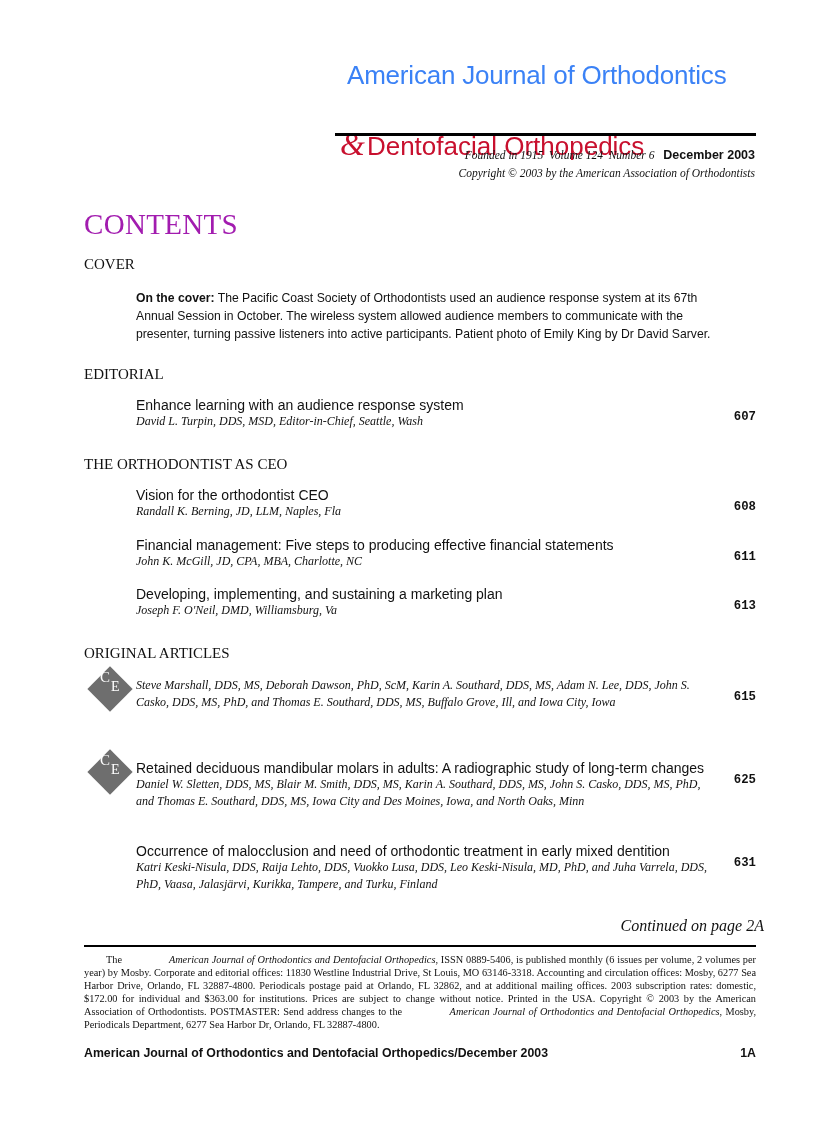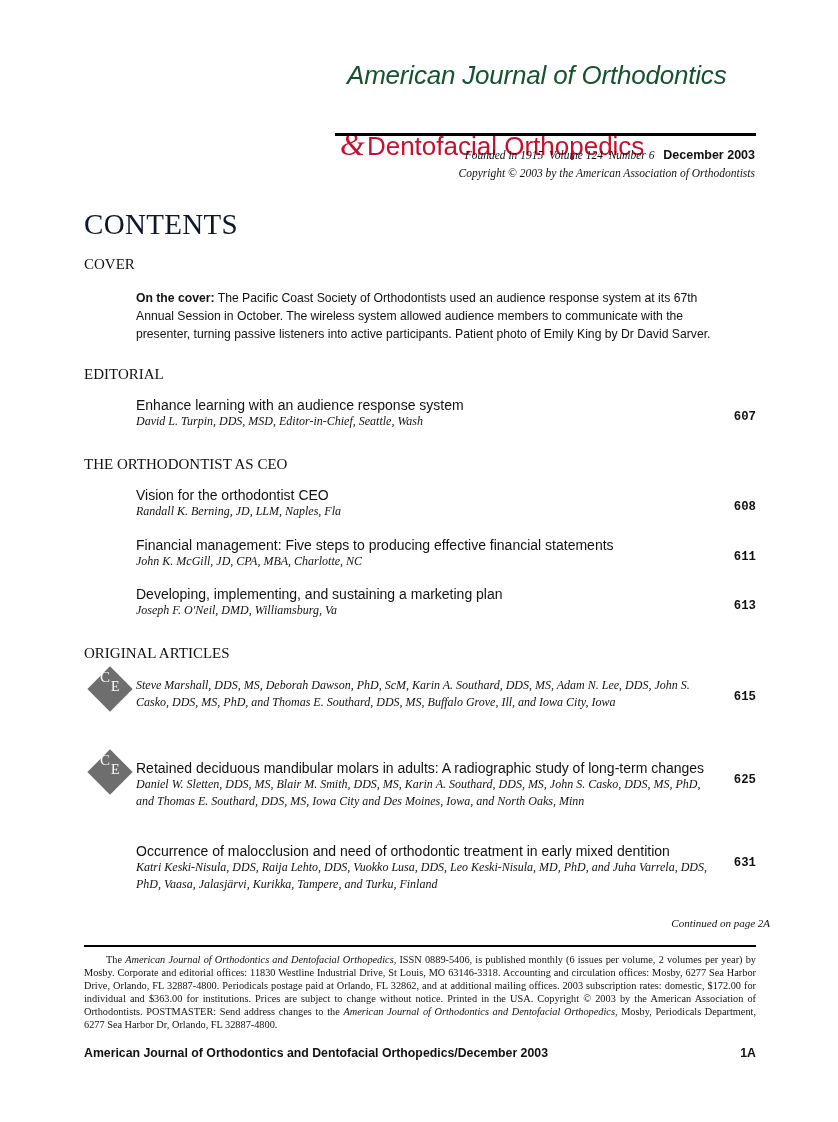--- a/index.html
+++ b/index.html
@@ -2,41 +2,41 @@
 <html><head>
   <meta charset="utf-8">
   <style>
     * { margin: 0; padding: 0; box-sizing: border-box; }
     html, body { width: 838px; height: 1122px; background: #ffffff; overflow: hidden; }
     body { position: relative; color: #111; }
 
     .masthead { position: absolute; left: 335px; top: 60px; width: 420px; }
     .masthead .line1 {
       font-family: "Liberation Sans", sans-serif;
-      font-size: 26px; color: #14532d; letter-spacing: -0.2px; line-height: 30px;
-      white-space: nowrap; position: absolute; left: 12px; top: 0; font-style: italic;
+      font-size: 26px; color: #3b82f6; letter-spacing: -0.2px; line-height: 30px;
+      white-space: nowrap; position: absolute; left: 12px; top: 0;
     }
     .masthead .line2 {
       font-family: "Liberation Sans", sans-serif;
       font-size: 26px; color: #c8102e; line-height: 30px;
       white-space: nowrap; position: absolute; left: 5px; top: 33px; margin-top: 36px;
     }
     .masthead .amp {
       font-family: "Liberation Serif", serif; font-style: italic;
       font-size: 32px; margin-right: 2px;
     }
     .masthead-rule { position: absolute; left: 335px; top: 133px; width: 421px; height: 3px; background: #000; }
 
     .issue-info { position: absolute; right: 83px; top: 146px; text-align: right; }
     .issue-info .line { font-family: "Liberation Serif", serif; font-style: italic; font-size: 11.5px; line-height: 18px; white-space: nowrap; }
     .issue-info .date { font-family: "Liberation Sans", sans-serif; font-style: normal; font-weight: bold; font-size: 12.5px; margin-left: 6px; }
 
     .contents-title {
       position: absolute; left: 84px; top: 208px;
-      font-family: "Liberation Serif", serif; font-size: 29px; color: #0f172a; letter-spacing: 0.3px;
+      font-family: "Liberation Serif", serif; font-size: 29px; color: #a21caf; letter-spacing: 0.3px;
     }
 
     .section-head {
       position: absolute; left: 84px;
       font-family: "Liberation Serif", serif; font-size: 15px; color: #111; white-space: nowrap;
     }
 
     .cover-text {
       position: absolute; left: 136px; top: 289px; width: 580px;
       font-family: "Liberation Sans", sans-serif; font-size: 12.2px; line-height: 18px;
@@ -62,32 +62,32 @@
       position: absolute; left: 11px; top: 11px; width: 32px; height: 32px;
       background: #6e6e6e; transform: rotate(45deg);
     }
     .ce-badge .c, .ce-badge .e {
       position: absolute; font-family: "Liberation Serif", serif; color: #fff; font-size: 15px;
     }
     .ce-badge .c { left: 17px; top: 7px; }
     .ce-badge .e { left: 28px; top: 17px; font-size: 14px; }
 
     .continued {
-      position: absolute; right: 68px; top: 917px;
-      font-family: "Liberation Serif", serif; font-style: italic; font-size: 11px;
+      position: absolute; right: 74px; top: 917px;
+      font-family: "Liberation Serif", serif; font-style: italic; font-size: 16px;
     }
 
     .footer-rule { position: absolute; left: 84px; top: 945px; width: 672px; height: 2px; background: #000; }
 
     .footer-text {
       position: absolute; left: 84px; top: 953px; width: 672px;
       font-family: "Liberation Serif", serif; font-size: 10.3px; line-height: 13px; text-align: justify;
       text-indent: 22px;
     }
-    .footer-text i { font-style: italic; }
+    .footer-text i { font-style: italic; margin-left: 44px; }
 
     .running-footer {
       position: absolute; left: 84px; top: 1046px; width: 672px;
       font-family: "Liberation Sans", sans-serif; font-weight: bold; font-size: 12.3px;
     }
     .running-footer .folio { position: absolute; right: 0; top: 0; }
   </style>
 </head>
 <body>
 

